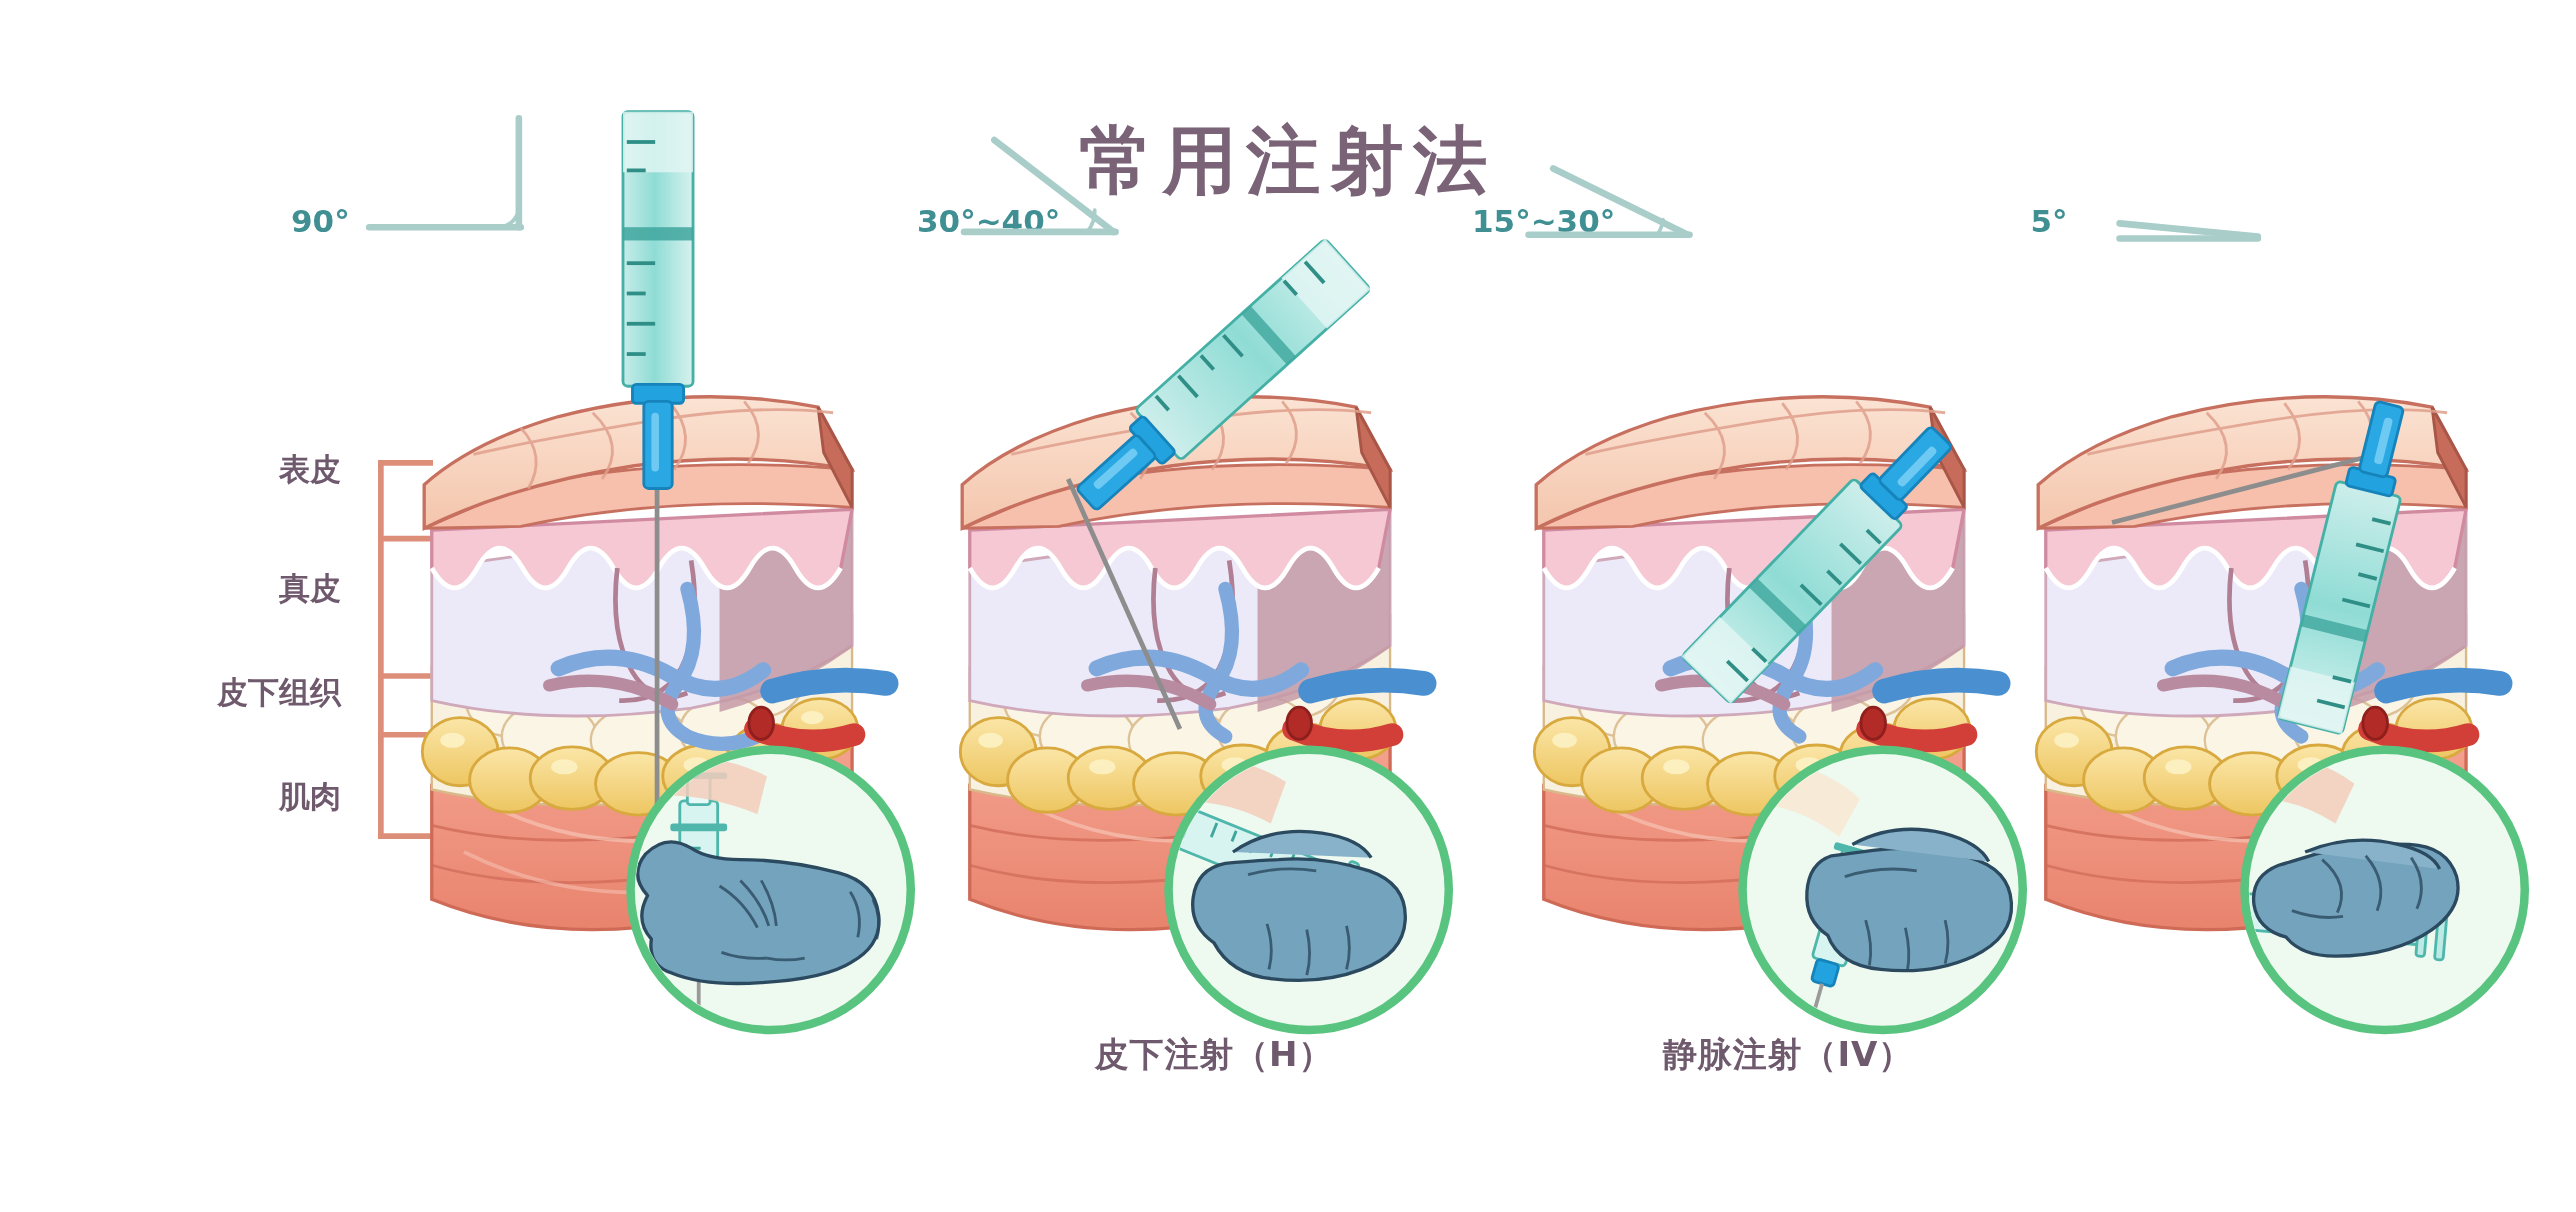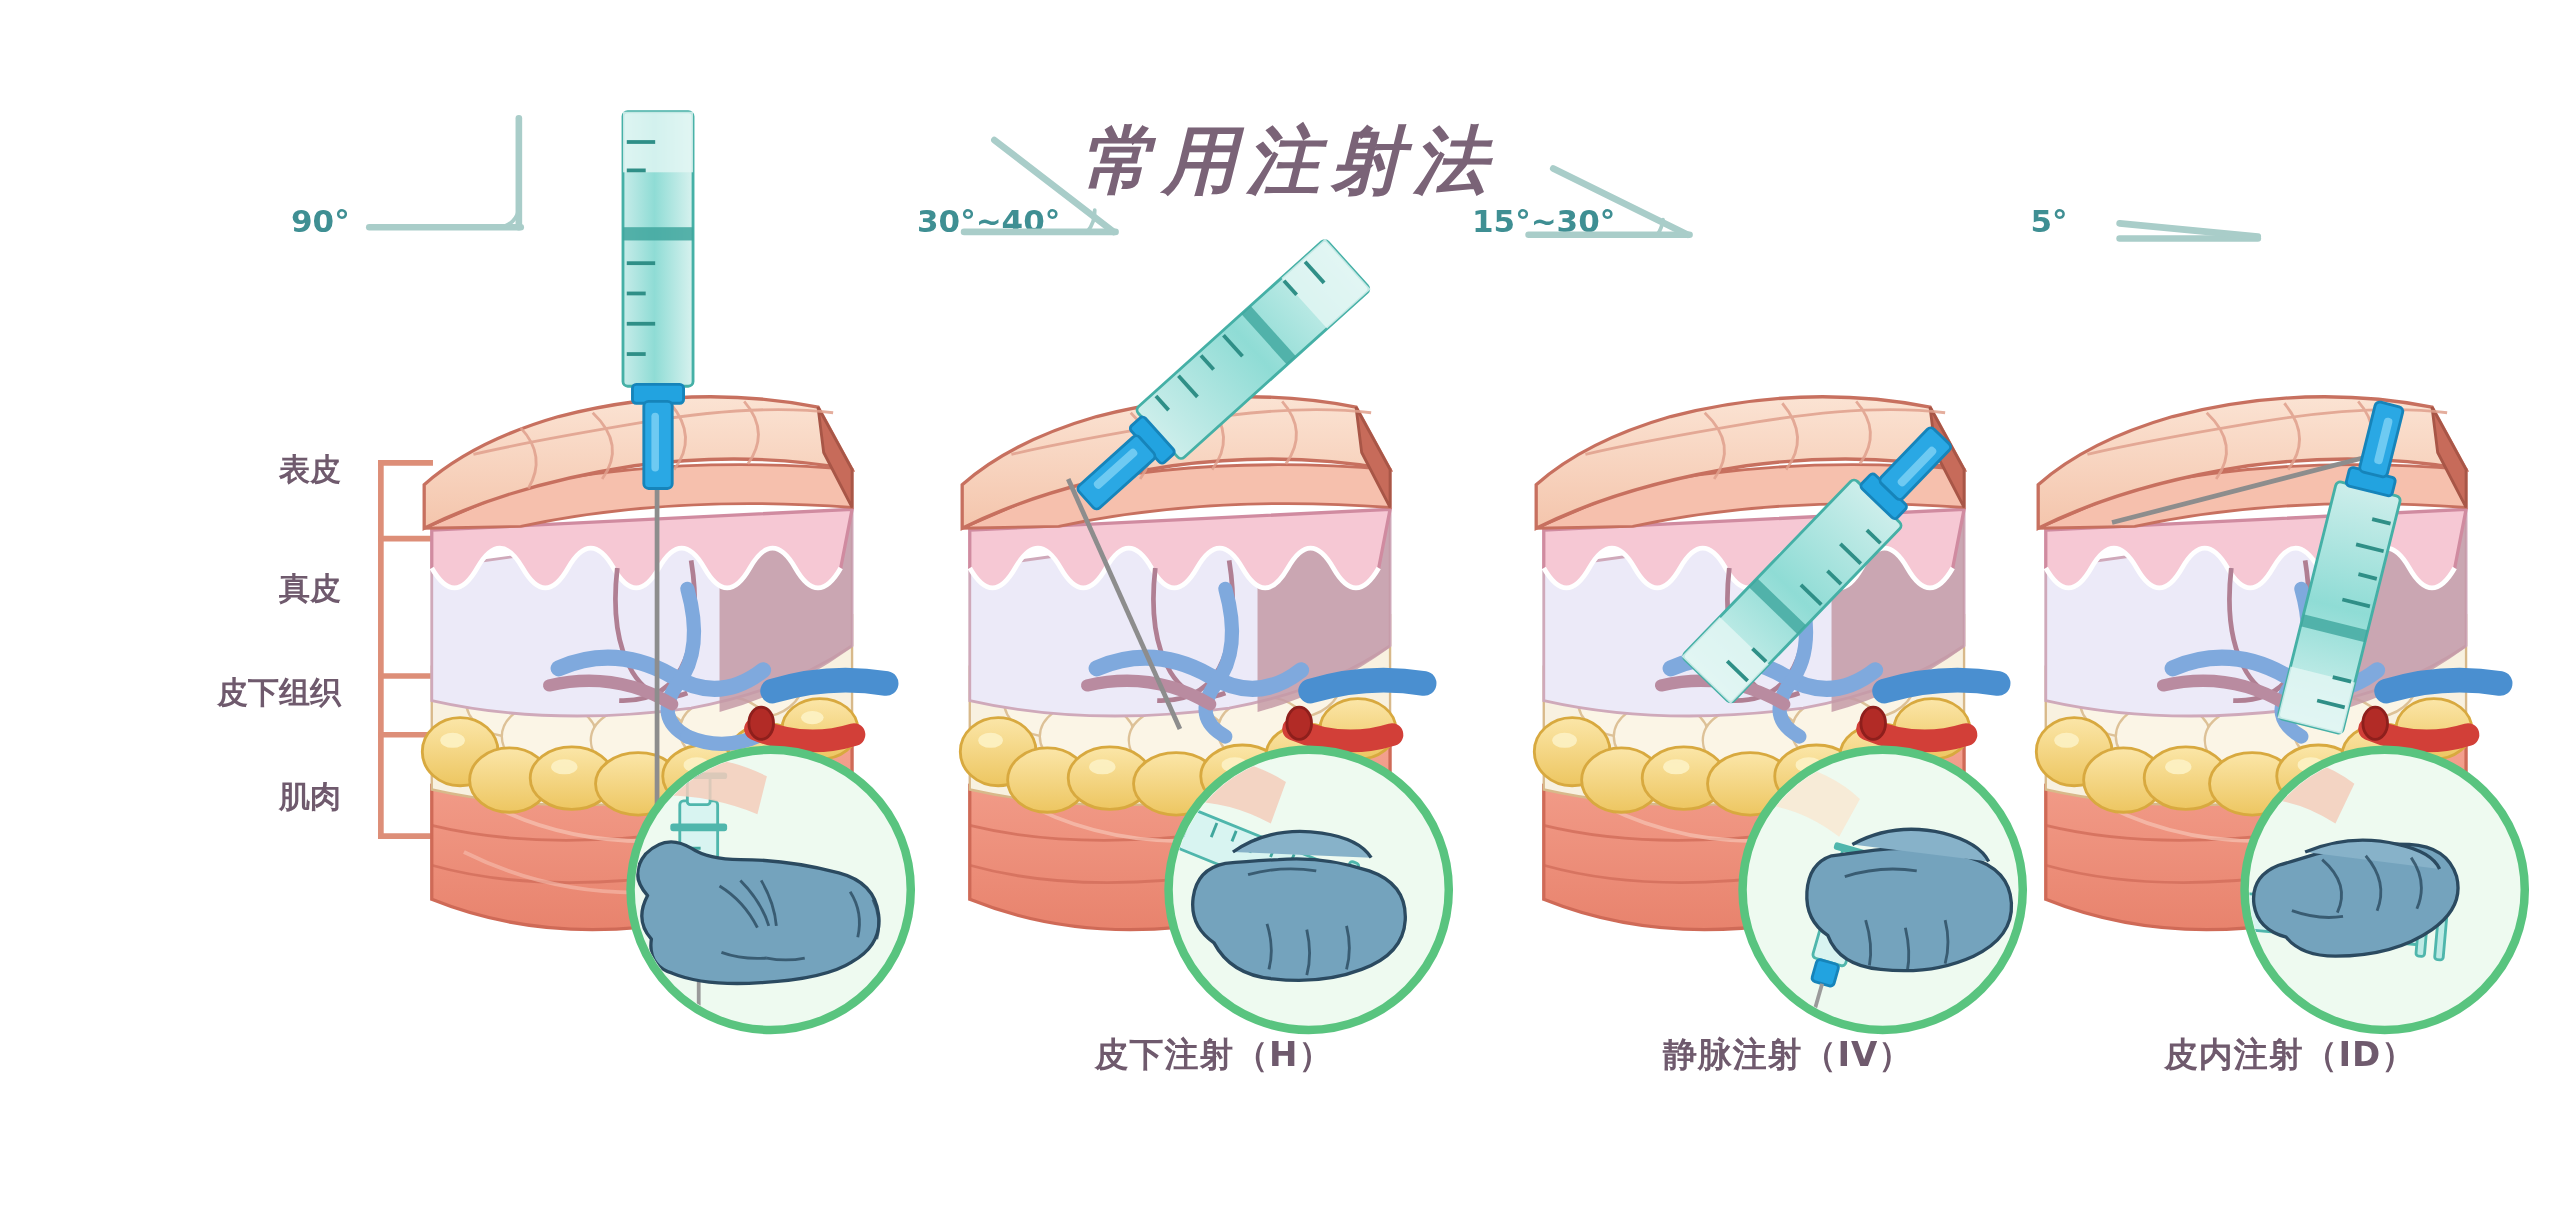--- a/index.html
+++ b/index.html
@@ -10,21 +10,20 @@
     position:relative; overflow:hidden;
   }
   #stage{ position:absolute; inset:0; }
 
   .title{
     position:absolute; left:0; right:0; top:112px;
     text-align:center;
     font-size:74px; font-weight:700; letter-spacing:9.5px;
     color:#7a6377;
     font-family:"DejaVu Sans","Liberation Sans",sans-serif;
-    font-style:italic;
   }
 
   
   .layer-labels{ position:absolute; left:123px; top:445px; width:275px; }
   .layer-label{
     position:absolute; right:57px; text-align:right;
     font-size:31px; font-weight:700; color:#6f5a6d; white-space:nowrap;
     font-family:"DejaVu Sans","Liberation Sans",sans-serif;
   }
   .bracket{ position:absolute; left:377px; top:460px; }
@@ -696,18 +695,17 @@
             <g fill="none" stroke="#2b4a60" stroke-width="3" opacity=".8">
               <path d="M318 608 q30 26 16 56"></path>
               <path d="M364 604 q24 28 12 58"></path>
               <path d="M412 606 q18 26 6 54"></path>
               <path d="M286 662 q28 10 54 6"></path>
             </g>
           </g>
         </g>
       </svg>
 
-      <div class="caption">皮内注射（ID）</div>
     </div>
 
   </div>
 </div>
 
 
 </body></html>

